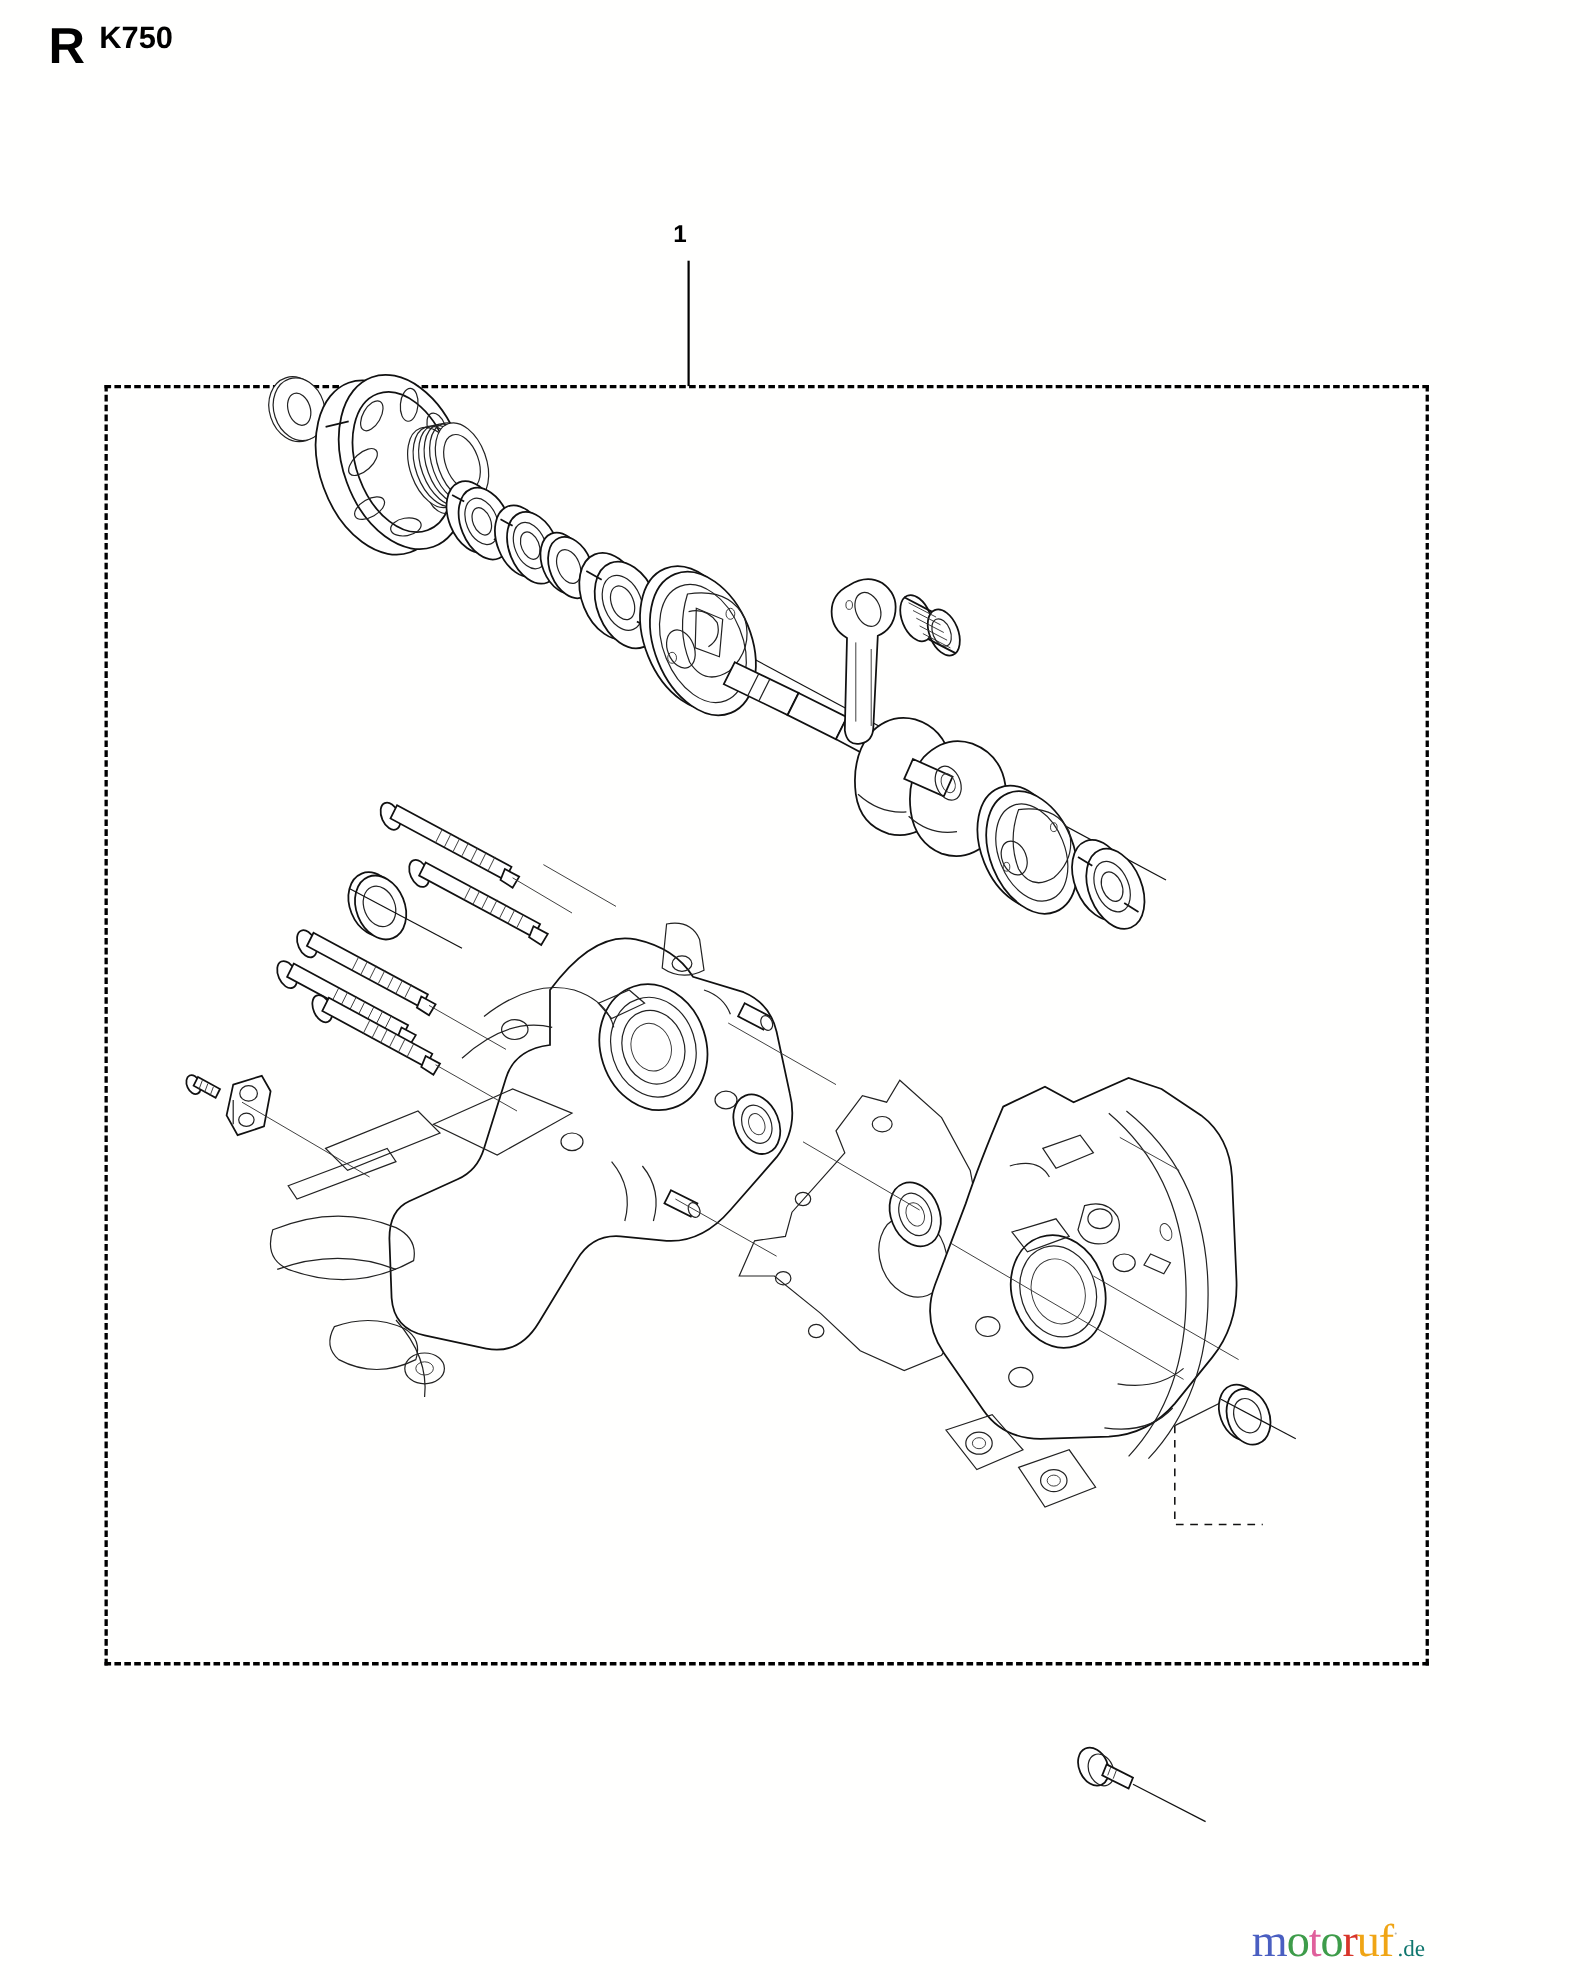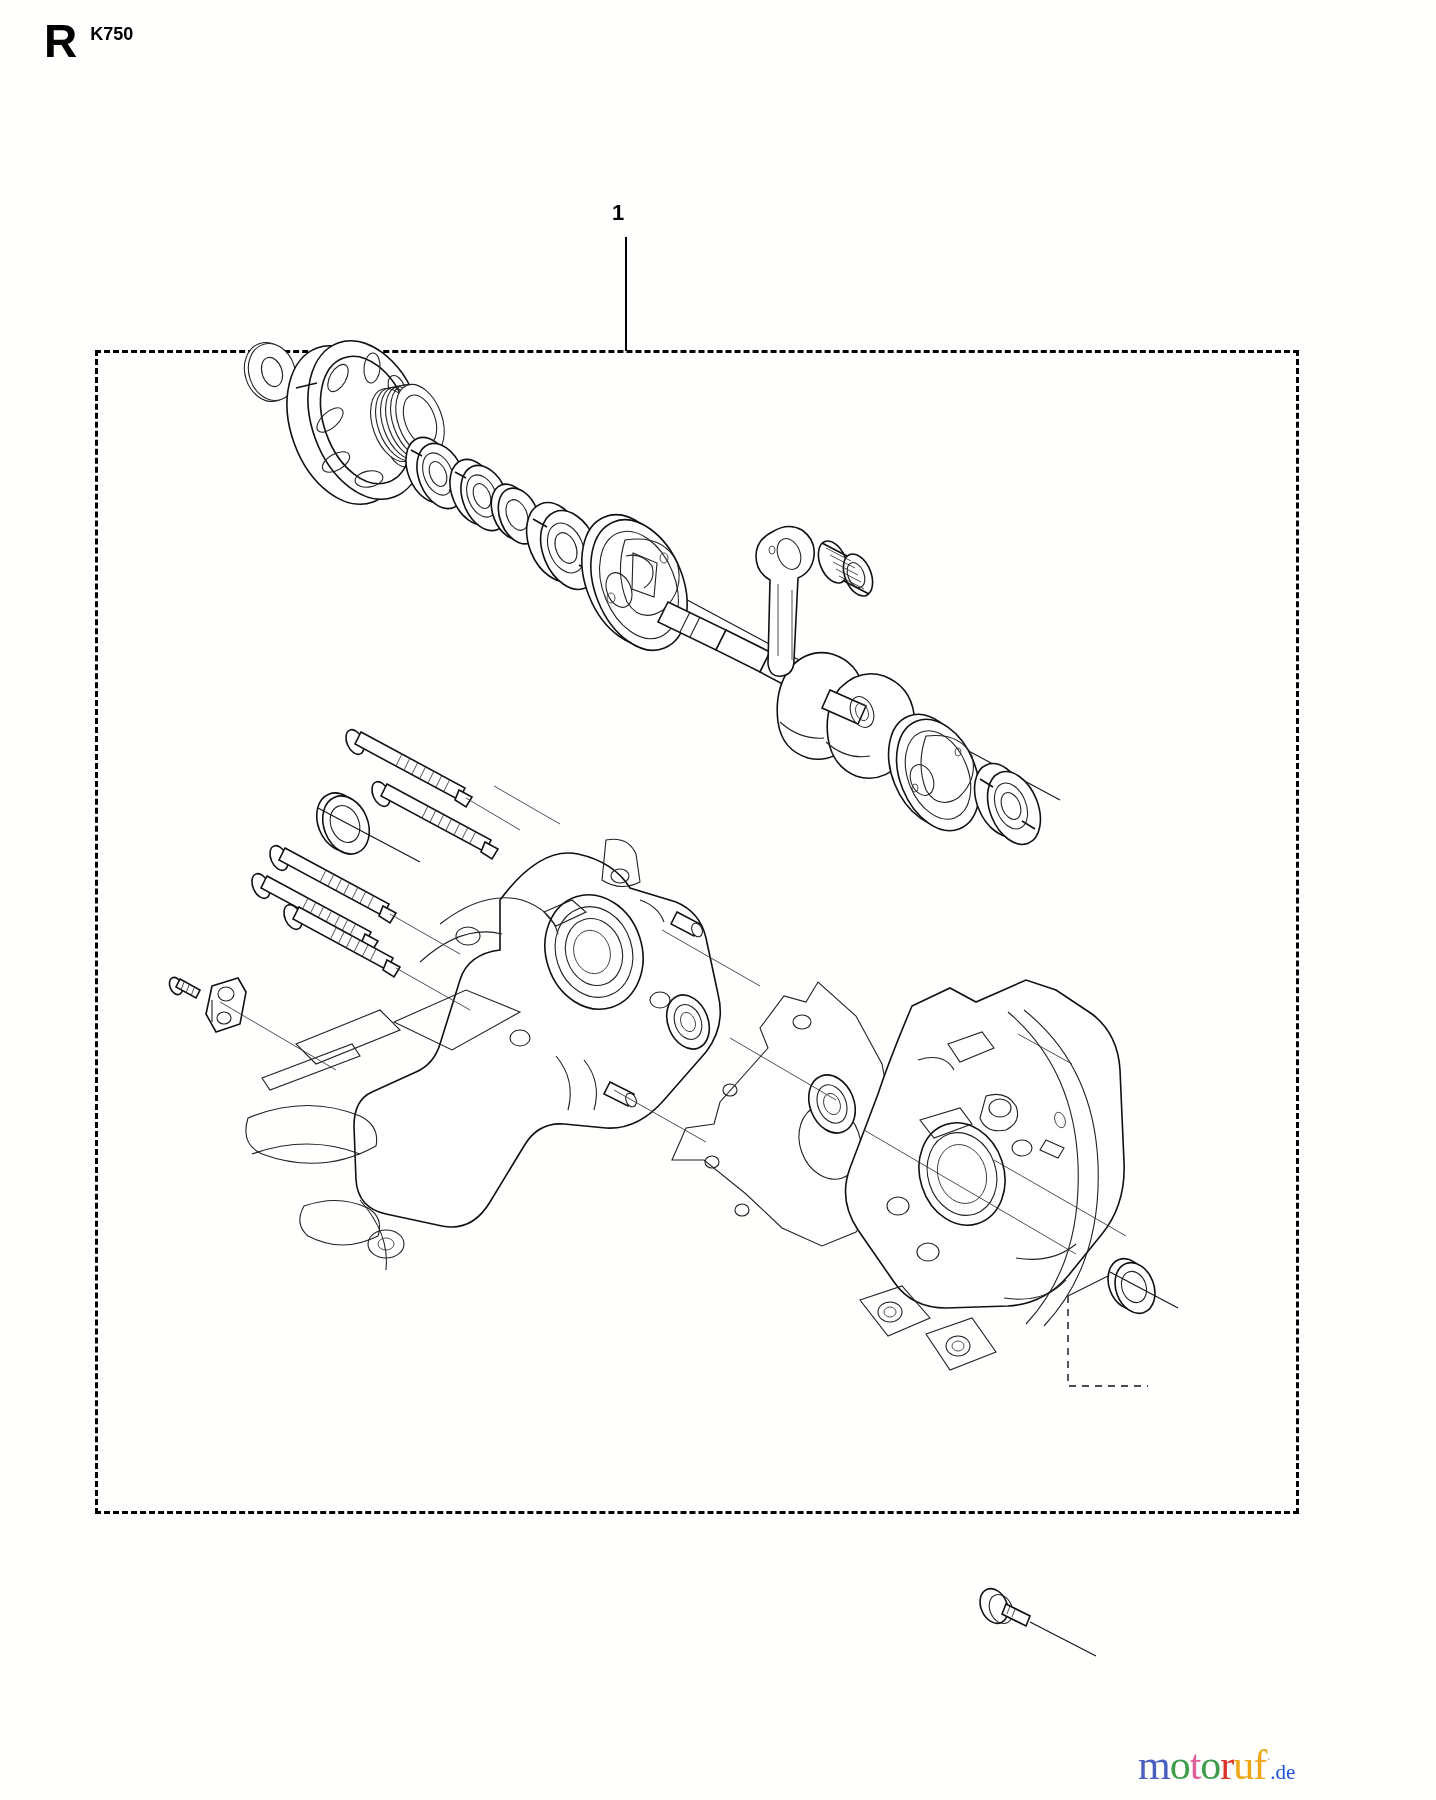--- a/index.html
+++ b/index.html
@@ -28,21 +28,21 @@
     align-items: flex-start;
   }
   #section-letter {
     font-size: 46px;
     font-weight: bold;
     line-height: 42px;
     letter-spacing: 0px;
     font-family: "Liberation Sans", sans-serif;
   }
   #model-name {
-    font-size: 18px;
+    font-size: 28px;
     font-weight: bold;
     line-height: 21px;
     margin-left: 13px;
     margin-top: 4px;
     font-family: "Liberation Sans", sans-serif;
   }
 
   
   #callout-1 {
     position: absolute;
@@ -95,21 +95,21 @@
     top: 1738px;
     font-family: "Liberation Serif", serif;
     font-size: 42px;
     line-height: 42px;
     white-space: nowrap;
     letter-spacing: -1px;
   }
   #watermark .wm-l { display: inline; margin-top: 36px; }
   #watermark .wm-suffix {
     font-size: 21px;
-    color: #1d4ed8;
+    color: #0f766e;
     letter-spacing: 0px;
   }
   #watermark .wm-dot {
     font-size: 15px;
     vertical-align: super;
     color: #b8b8b8;
   }
 </style>
 </head>
 <body>

